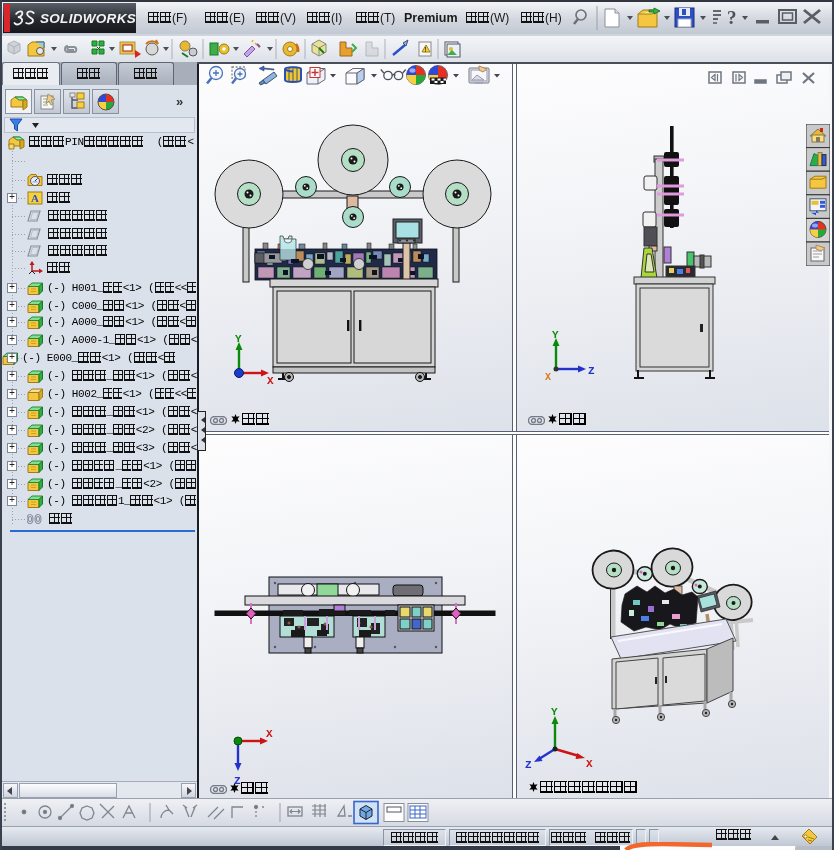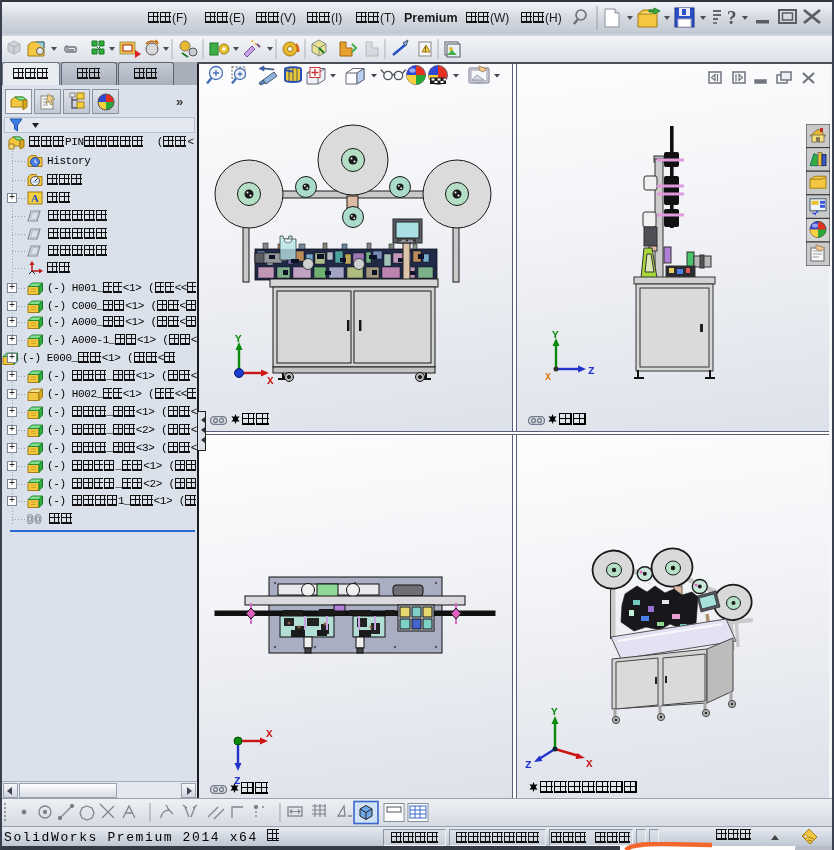--- a/index.html
+++ b/index.html
@@ -31,20 +31,30 @@
 .tic{flex:0 0 auto;margin-right:4px}
 #vp{left:199px;top:62px;width:633px;height:736px}
 .pane{position:absolute;background:linear-gradient(172deg,#fdfdfe 0%,#f3f4f7 40%,#dde1e9 100%)}
 .vlabel{position:absolute;font-weight:bold;font-size:14px;color:#000;font-family:"Liberation Sans",sans-serif;letter-spacing:1px}
 #btb{left:0;top:798px;width:834px;height:28px;background:linear-gradient(#eef0f4,#d6dae2);border-top:1px solid #9aa1ad}
 #sbar{left:0;top:826px;width:834px;height:20px;background:linear-gradient(#e6eaf0,#bfc7d3);font-size:12px;color:#000;font-family:"Liberation Mono",monospace;border-top:1px solid #98a0ae}
 .sbox{position:absolute;top:2px;height:17px;border:1px solid #8b94a4;border-right-color:#eef1f5;border-bottom-color:#eef1f5;background:linear-gradient(#dde2ea,#c6cdd8);display:flex;align-items:center;justify-content:center;font-family:"Liberation Mono",monospace}
 </style></head><body>
 <div id="win">
   <div class="abs" id="tbar"></div>
+  <div class="abs" id="logo">
+      <span class="red"></span>
+      <svg width="30" height="24" viewBox="0 0 30 24" style="margin-left:9px">
+        <g fill="none" stroke="#f2f2f2" stroke-width="2.2" stroke-linecap="round">
+          <path d="M5 7 C9 2 14 4 12 8 C11 10 9 11 7 11 C10 11 13 13 12 16 C10 20 5 21 3 18"></path>
+          <path d="M26 6 C22 2 16 5 19 9 C21 11.5 24 12 25 14 C26 17 22 20 17 18"></path>
+        </g>
+      </svg>
+      <span class="lt" style="margin-left:3px">SOLIDWORKS</span>
+    </div>
   <div class="abs menu" style="left:148px"><span class="c"></span><span class="c"></span>(F)</div>
   <div class="abs menu" style="left:205px"><span class="c"></span><span class="c"></span>(E)</div>
   <div class="abs menu" style="left:256px"><span class="c"></span><span class="c"></span>(V)</div>
   <div class="abs menu" style="left:307px"><span class="c"></span><span class="c"></span>(I)</div>
   <div class="abs menu" style="left:356px"><span class="c"></span><span class="c"></span>(T)</div>
   <div class="abs menu" style="left:404px;font-weight:bold;font-size:12.5px">Premium</div>
   <div class="abs menu" style="left:466px"><span class="c"></span><span class="c"></span>(W)</div>
   <div class="abs menu" style="left:521px"><span class="c"></span><span class="c"></span>(H)</div>
 
   <svg class="abs" style="left:570px;top:2px" width="260" height="32" viewBox="0 0 260 32">
@@ -228,28 +238,20 @@
 
   <div class="abs" id="tree">
     <div style="position:absolute;left:10px;top:14px;width:1px;height:378px;background-image:repeating-linear-gradient(180deg,#9aa2b0 0 1px,transparent 1px 3px)"></div>
     <div class="trow" style="top:-1px;padding-left:6px"><svg class="tic" width="17" height="15" viewBox="0 0 17 15">
           <path d="M1 5 l4 -3 7 0 0 9 -11 0z" fill="#f5c63f" stroke="#a07d18"></path>
           <path d="M5 2 l7 0 4 3 -7 0z" fill="#8fe89f" stroke="#2a8a38"></path>
           <path d="M12 5 l4 0 0 7 -4 2z" fill="#d8a820" stroke="#a07d18"></path>
           <path d="M1 9 l5 0 0 5 -5 0z" fill="#f5d878" stroke="#a07d18"></path>
         </svg><span class="c"></span><span class="c"></span><span class="c"></span><span style="letter-spacing:-.4px">PIN</span><span class="c"></span><span class="c"></span><span class="c"></span><span class="c"></span><span class="c"></span>&nbsp;&nbsp;(<span class="c"></span><span class="c"></span>&lt;</div>
     <div style="position:absolute;left:10px;top:27px;width:14px;height:1px;background-image:repeating-linear-gradient(90deg,#9aa2b0 0 1px,transparent 1px 3px)"></div>
-    <div class="trow" style="top:18px;padding-left:25px">
-        <svg class="tic" width="16" height="14" viewBox="0 0 16 14">
-          <path d="M1 4 l3 -2.5 5 0 1 2 5 0 0 9 -14 0z" fill="#f5c63f" stroke="#a07d18"></path>
-          <circle cx="8" cy="8" r="4.5" fill="#4a7fe8" stroke="#234f9e"></circle>
-          <path d="M8 5.5 v2.5 l2 1" stroke="#fff" fill="none"></path>
-        </svg>
-        <span style="letter-spacing:-.4px">History</span>
-      </div>
     <div style="position:absolute;left:10px;top:46px;width:14px;height:1px;background-image:repeating-linear-gradient(90deg,#9aa2b0 0 1px,transparent 1px 3px)"></div>
     <div class="trow" style="top:37px;padding-left:25px">
         <svg class="tic" width="16" height="14" viewBox="0 0 16 14">
           <path d="M1 4 l3 -2.5 5 0 1 2 5 0 0 9 -14 0z" fill="#f5c63f" stroke="#a07d18"></path>
           <circle cx="8" cy="8" r="4.5" fill="#e8eef5" stroke="#555"></circle>
           <path d="M8 8 l2.5 -2.5" stroke="#333"></path>
           <path d="M4.5 9.5 a4.5 4.5 0 0 1 7 0z" fill="#4a7fe8" opacity=".5"></path>
         </svg>
         <span class="c"></span>
         <span class="c"></span>
@@ -1037,21 +1039,20 @@
         <rect x="387" y="8" width="14" height="5" fill="#fff" stroke="#556"></rect>
       </g>
     <g>
         <rect x="408" y="4.5" width="20" height="18" fill="#fdfdfd" stroke="#8a909a"></rect>
         <rect x="410" y="7" width="16" height="12" fill="#fff" stroke="#3a66c8"></rect>
         <path d="M410 11 h16 M410 15 h16 M415 7 v12 M420 7 v12" stroke="#3a66c8"></path>
       </g>
   </svg>
 
   <div class="abs" id="sbar">
-    <span style="position:absolute;left:4px;top:2px;font-size:13px;letter-spacing:1.6px">SolidWorks Premium 2014 x64 <i class="c" style="font-style:normal;width:12px;height:12px"></i></span>
     <div class="sbox" style="left:383px;width:63px">
         <span class="c"></span>
         <span class="c"></span>
         <span class="c"></span>
         <span class="c"></span>
       </div>
     <div class="sbox" style="left:449px;width:97px">
         <span class="c"></span>
         <span class="c"></span>
         <span class="c"></span>

